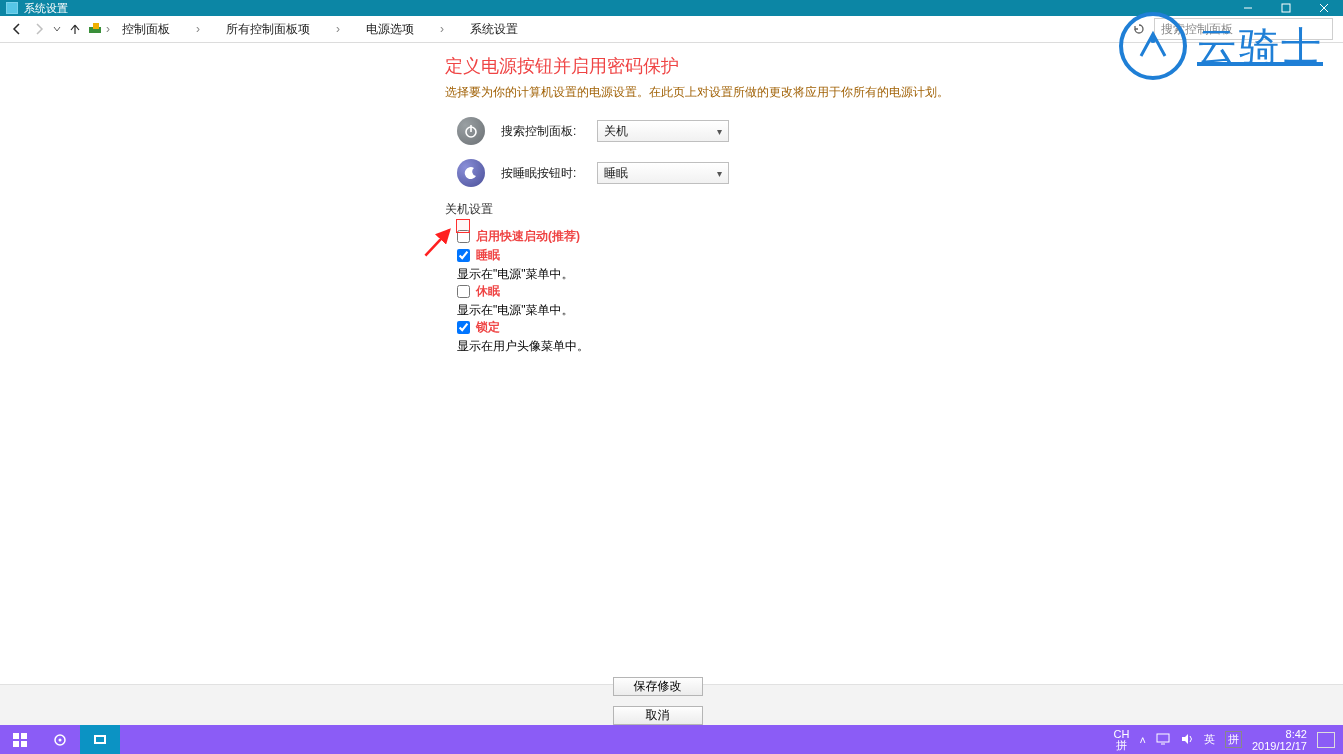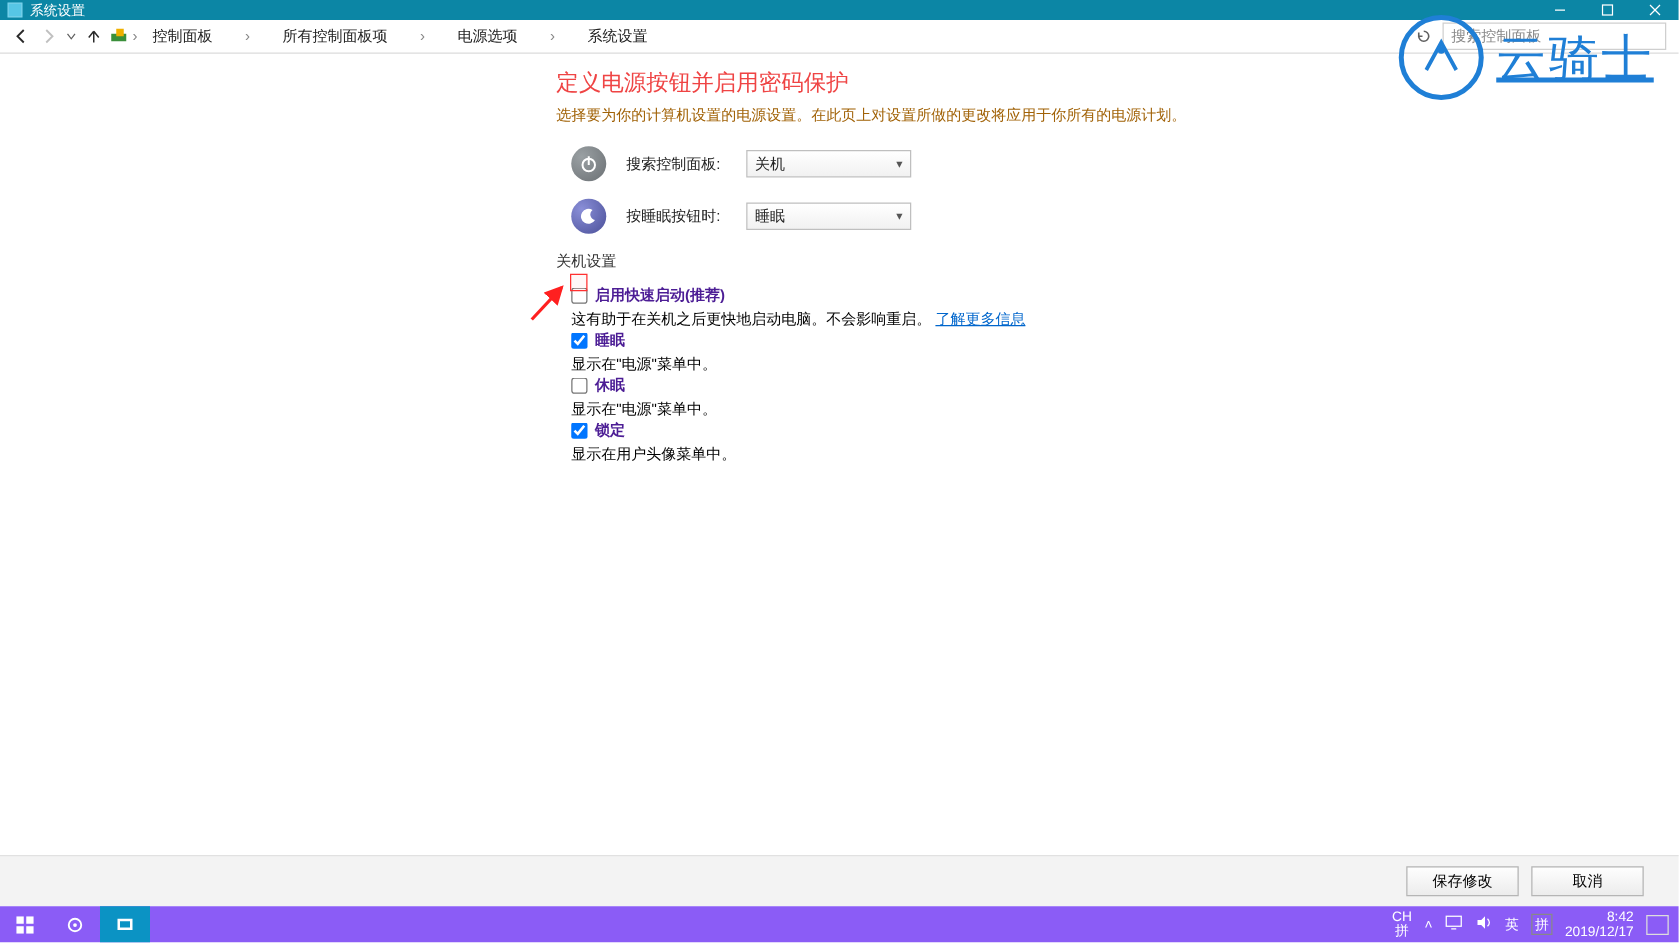--- a/index.html
+++ b/index.html
@@ -128,21 +128,21 @@
   .opt {
     display: flex;
     align-items: flex-start;
     gap: 6px;
     margin-bottom: 2px;
   }
   .opt input[type=checkbox] {
     margin: 2px 0 0 0;
     width: 13px; height: 13px;
   }
-  .opt .olabel { font-weight: 700; color:#4c1d95; }
+  .opt .olabel { font-weight: 700; color:#ef4444; }
   .link { color: #0066cc; }
   
   .hl-box {
     position: absolute;
     left: 456px; top: 219px;
     width: 12px; height: 12px;
     border: 1px solid #ff3030;
     background: rgba(255,0,0,0.03);
     pointer-events:none;
   }
@@ -158,20 +158,21 @@
     left: 0; right: 0;
     bottom: 29px;
     height: 40px;
     background: #f3f3f3;
     border-top: 1px solid #e1e1e1;
     display: flex;
     align-items: center;
     justify-content: flex-end;
     padding-right: 28px;
     gap: 10px;
+    flex-direction: column;
   }
   .btn {
     min-width: 64px;
     height: 22px;
     border: 1px solid #b5b5b5;
     background: linear-gradient(#fefefe,#ececec);
     display: flex; align-items: center; justify-content: center;
     padding: 0 12px;
   }
   
@@ -331,24 +332,20 @@
       <span class="chev">▾</span>
     </div>
   </div>
 
   <div class="section-label">关机设置</div>
 
   <div class="opts">
     <div class="opt">
       <input type="checkbox" style="">
       <span class="olabel">启用快速启动(推荐)</span>
-    </div>
-    <div class="odesc">
-      <span>这有助于在关机之后更快地启动电脑。不会影响重启。</span>
-      <a href="#" class="link">了解更多信息</a>
     </div>
 
     <div class="opt">
       <input type="checkbox" checked="" style="">
       <span class="olabel">睡眠</span>
     </div>
     <div class="odesc">显示在"电源"菜单中。</div>
 
     <div class="opt">
       <input type="checkbox" style="">

